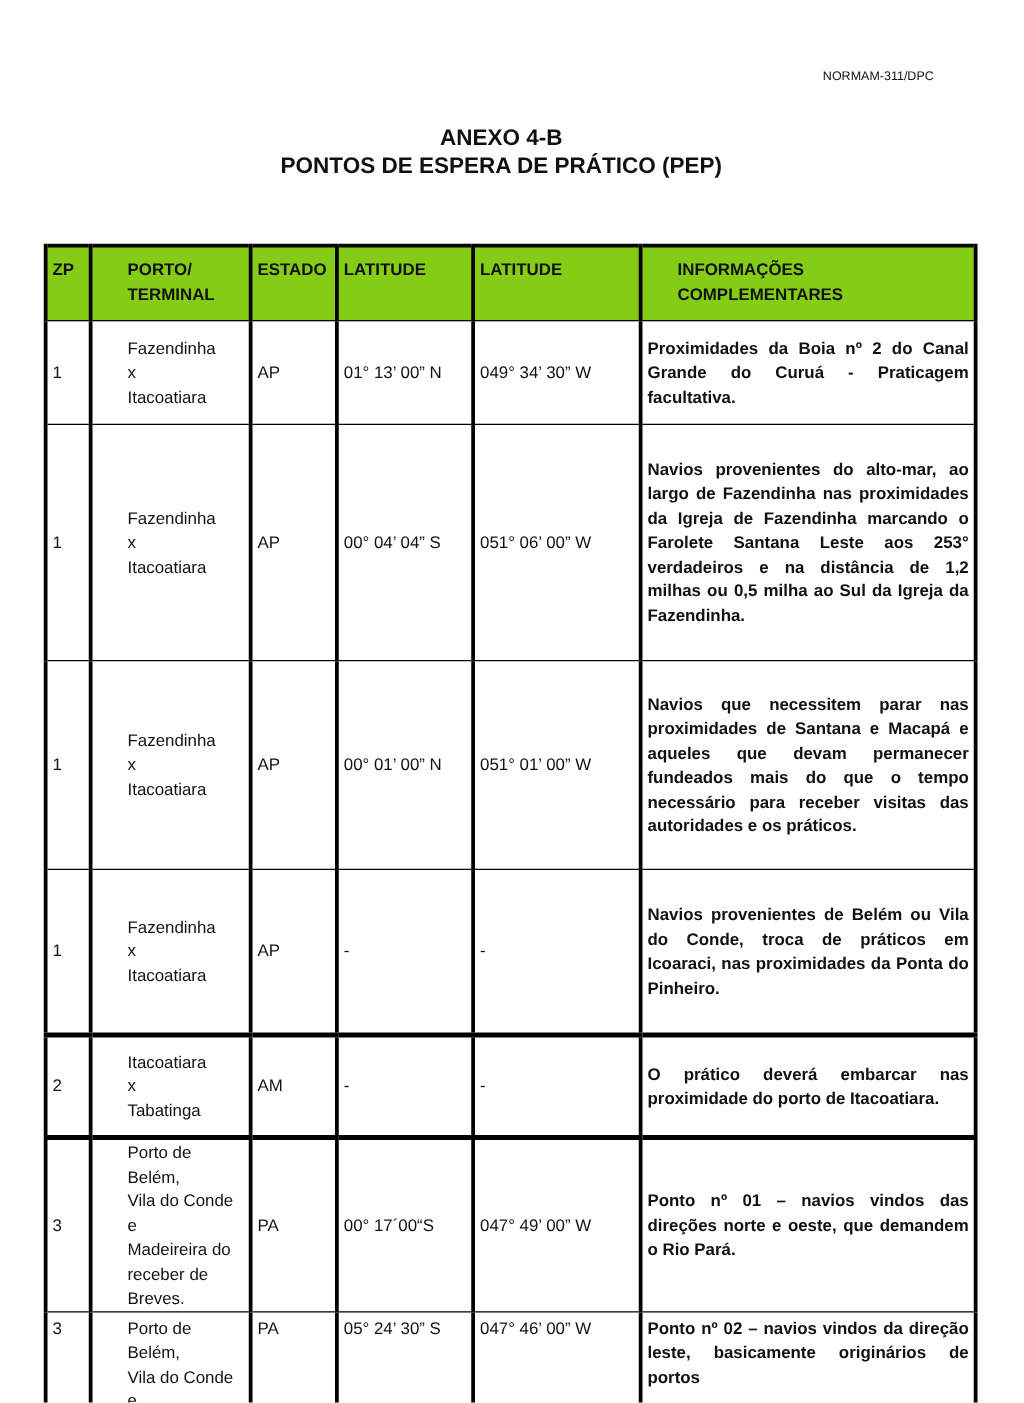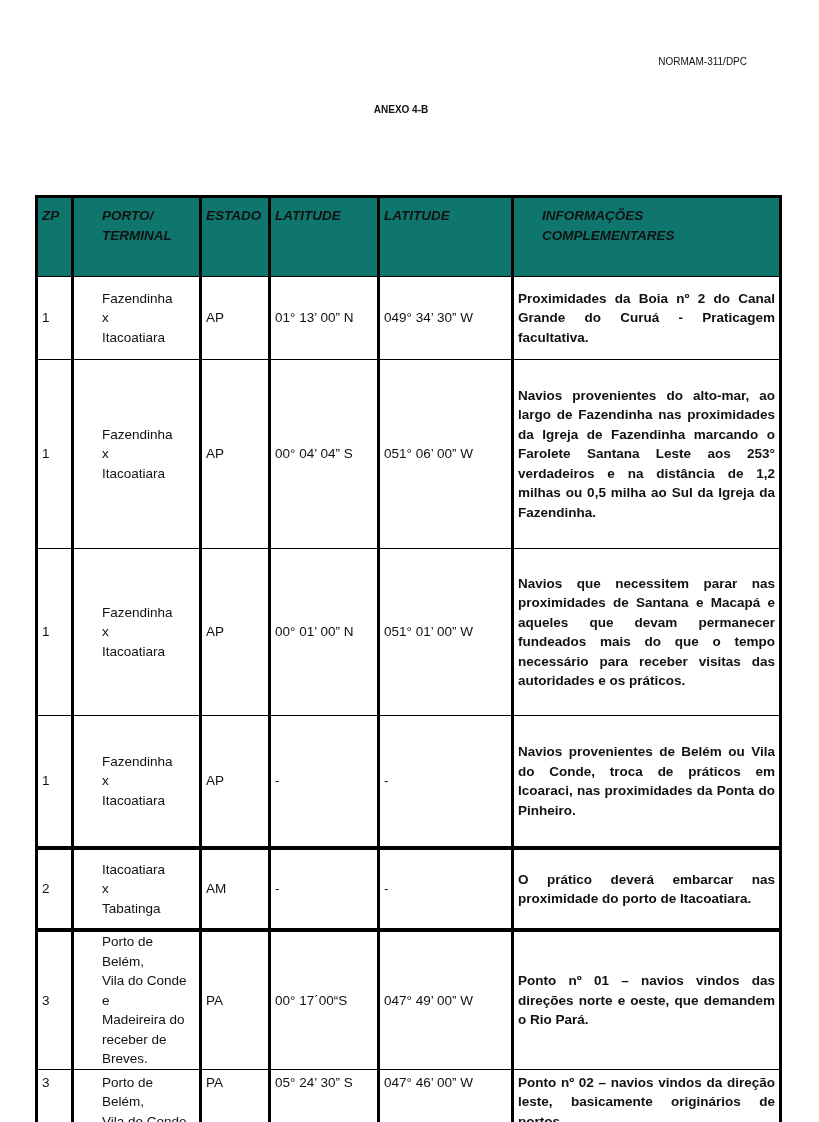--- a/index.html
+++ b/index.html
@@ -23,21 +23,21 @@
       font-weight: normal;
       letter-spacing: 0;
     }
     .title-block {
       position: absolute;
       top: 99px;
       left: 0;
       width: 802px;
       text-align: center;
       font-weight: bold;
-      font-size: 10px;
+      font-size: 18px;
       line-height: 22px;
     }
     table.pep {
       position: absolute;
       top: 195px;
       left: 35px;
       width: 747px;
       border-collapse: collapse;
       table-layout: fixed;
       font-size: 13.5px;
@@ -48,29 +48,28 @@
       border-left: 3px solid #000;
       border-right: 3px solid #000;
       border-top: 1.5px solid #000;
       border-bottom: 1.5px solid #000;
       padding: 0 4px;
       vertical-align: middle;
       text-align: left;
       font-weight: normal;
     }
     table.pep thead th {
-      background: #0f766e;
+      background: #84cc16;
       font-weight: bold;
       vertical-align: top;
       padding-top: 8px;
-      padding-bottom: 24px;
+      padding-bottom: 4px;
       height: 46px;
       line-height: 20px;
       border-bottom: 1.5px solid #000;
-      font-style: italic;
     }
     table.pep td.info {
       text-align: justify;
       padding-top: 5px;
       padding-bottom: 5px;
       font-weight: bold;
     }
     table.pep tr.thick-bottom td {
       border-bottom: 4px solid #000;
     }
@@ -93,20 +92,21 @@
     tr.r6 td { height: 118px; }
     tr.r7 td { height: 64px; }
   </style>
 </head>
 <body>
 
 <div class="doc-code">NORMAM-311/DPC</div>
 
 <div class="title-block">
   <div>ANEXO 4-B</div>
+  <div>PONTOS DE ESPERA DE PRÁTICO (PEP)</div>
 </div>
 
 <table class="pep">
   <colgroup>
     <col class="col-zp">
     <col class="col-porto">
     <col class="col-estado">
     <col class="col-lat">
     <col class="col-lon">
     <col class="col-info">

